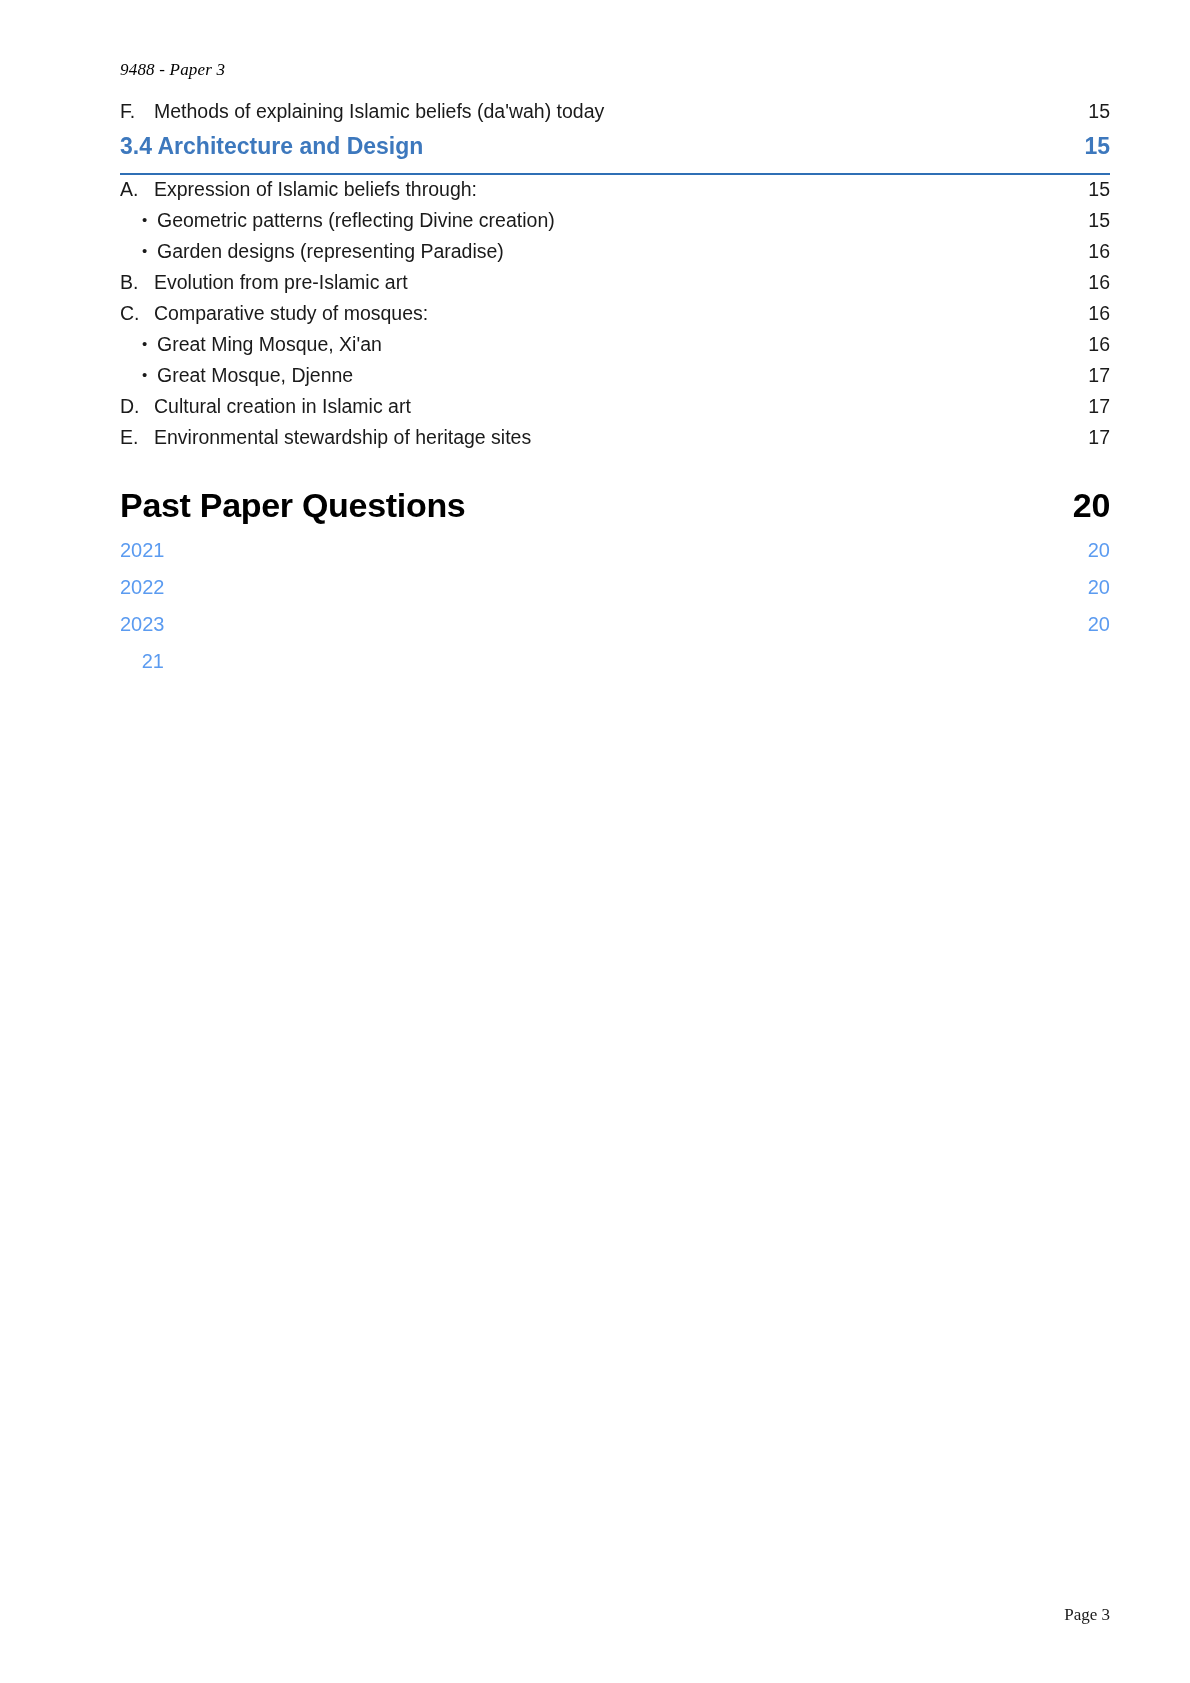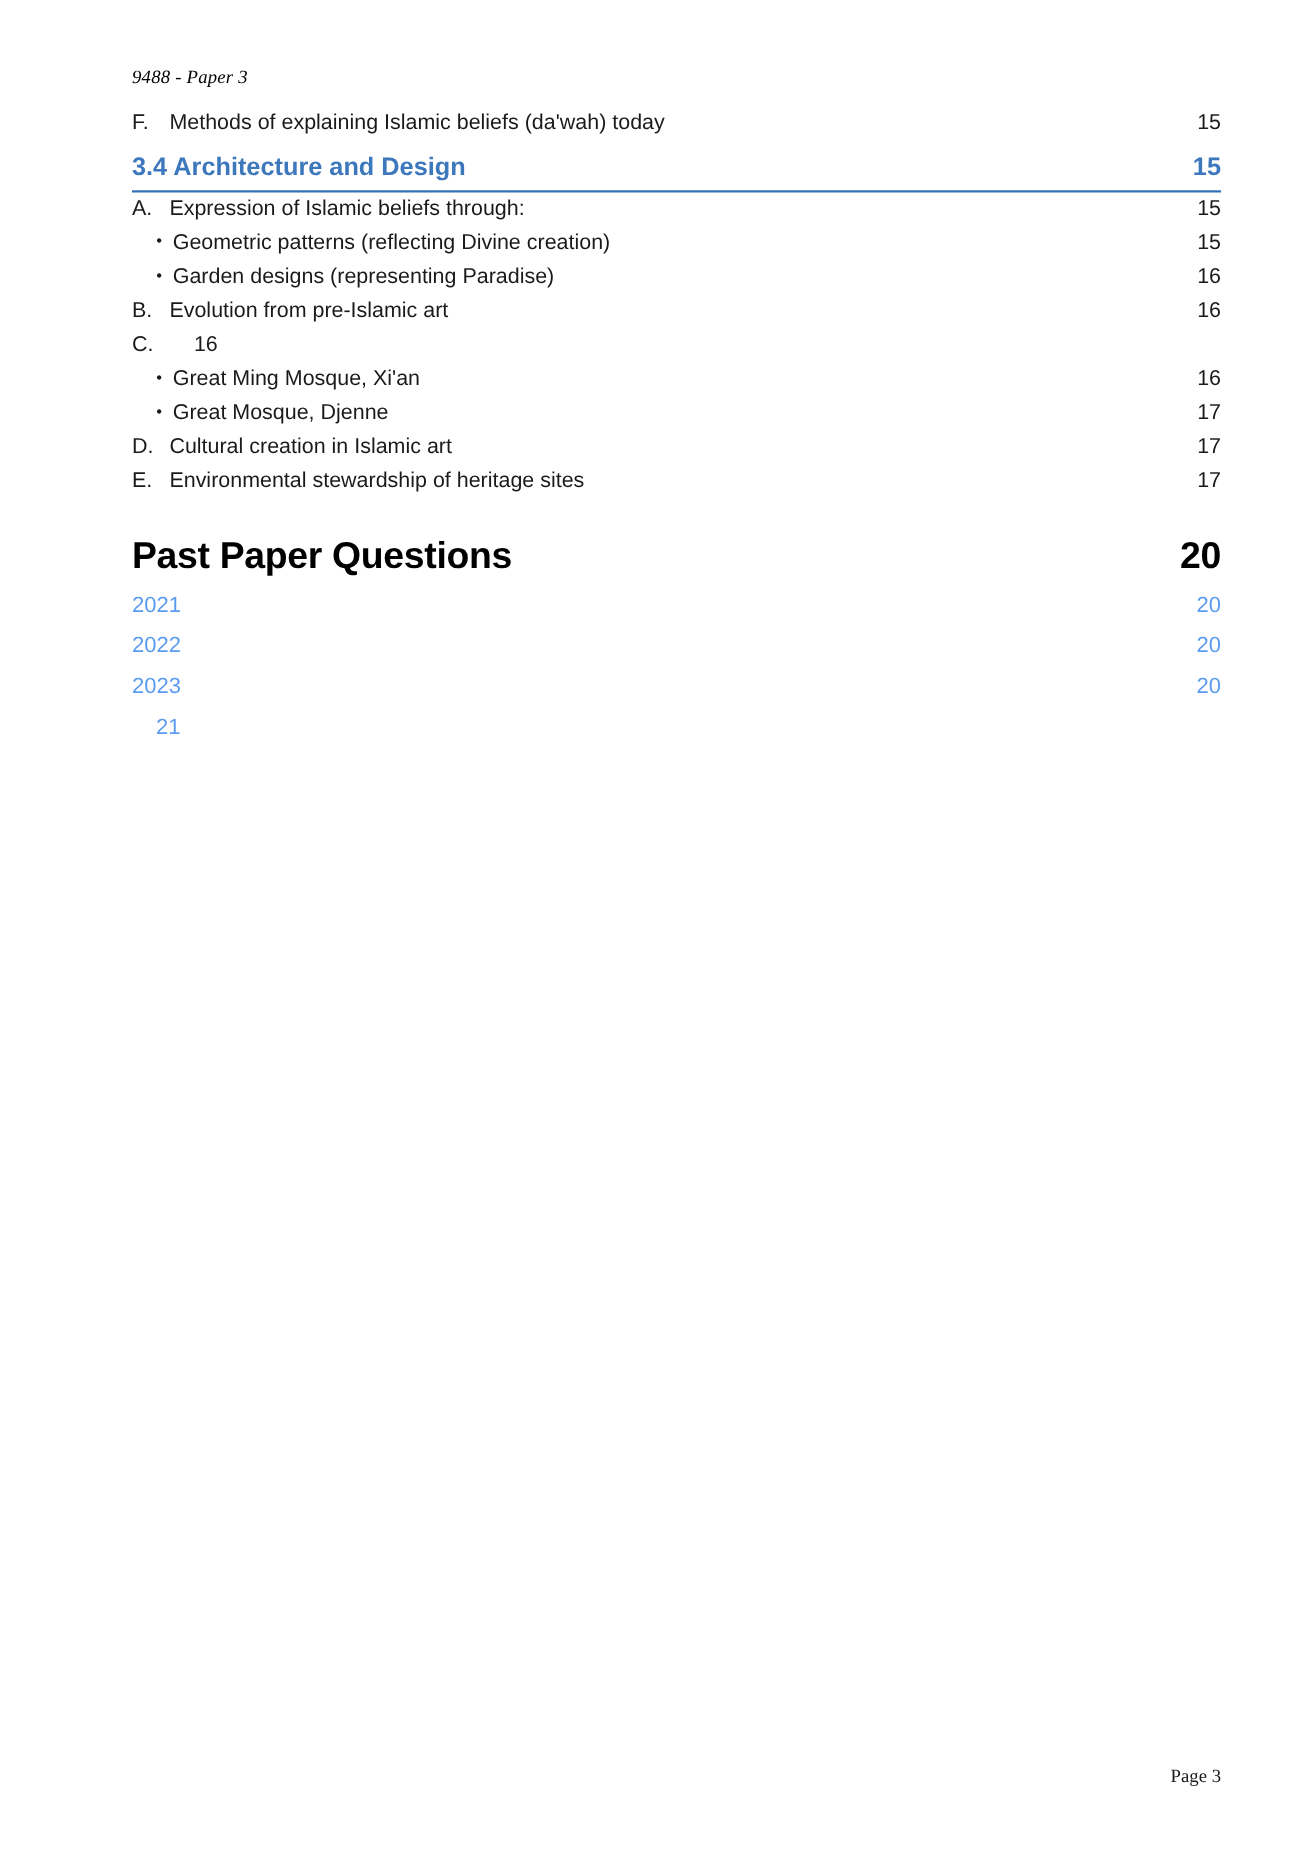--- a/index.html
+++ b/index.html
@@ -87,21 +87,21 @@
 
   
   .row-h2 {
     height: 41px;
     margin-top: 3px;
     margin-bottom: 3px;
     font-size: 23px;
     font-weight: bold;
     color: #3d78bd;
     border-bottom: 2.2px solid #2f6fb5;
-    align-items: center;
+    align-items: flex-start;
     padding-bottom: 3px;
     gap: 36px;
   }
   .row-h2 .row-label,
   .row-h2 .row-page {
     line-height: 1.1;
   }
 
   
   .row-h1 {
@@ -164,20 +164,21 @@
         <span class="row-label">Garden designs (representing Paradise)</span>
         <span class="row-page">16</span>
       </div>
       <div class="toc-row row-lettered">
         <span class="marker">B.</span>
         <span class="row-label">Evolution from pre-Islamic art</span>
         <span class="row-page">16</span>
       </div>
       <div class="toc-row row-lettered">
         <span class="marker">C.</span>
+        <span class="row-label">Comparative study of mosques:</span>
         <span class="row-page">16</span>
       </div>
       <div class="toc-row row-bullet">
         <span class="marker">•</span>
         <span class="row-label">Great Ming Mosque, Xi'an</span>
         <span class="row-page">16</span>
       </div>
       <div class="toc-row row-bullet">
         <span class="marker">•</span>
         <span class="row-label">Great Mosque, Djenne</span>

